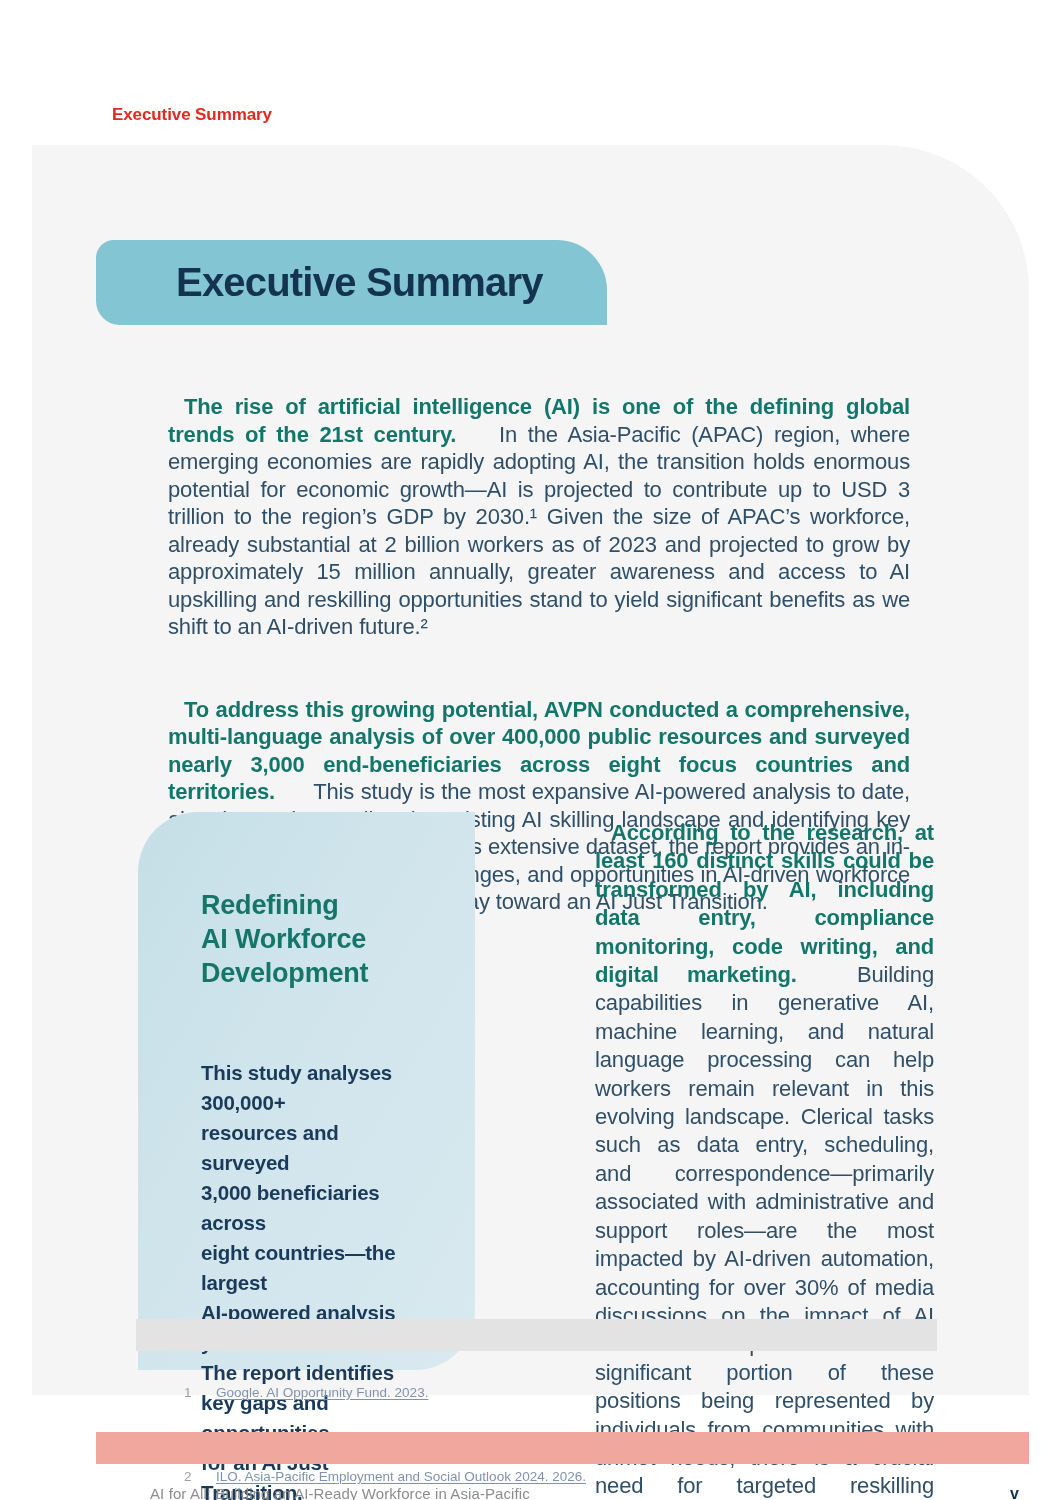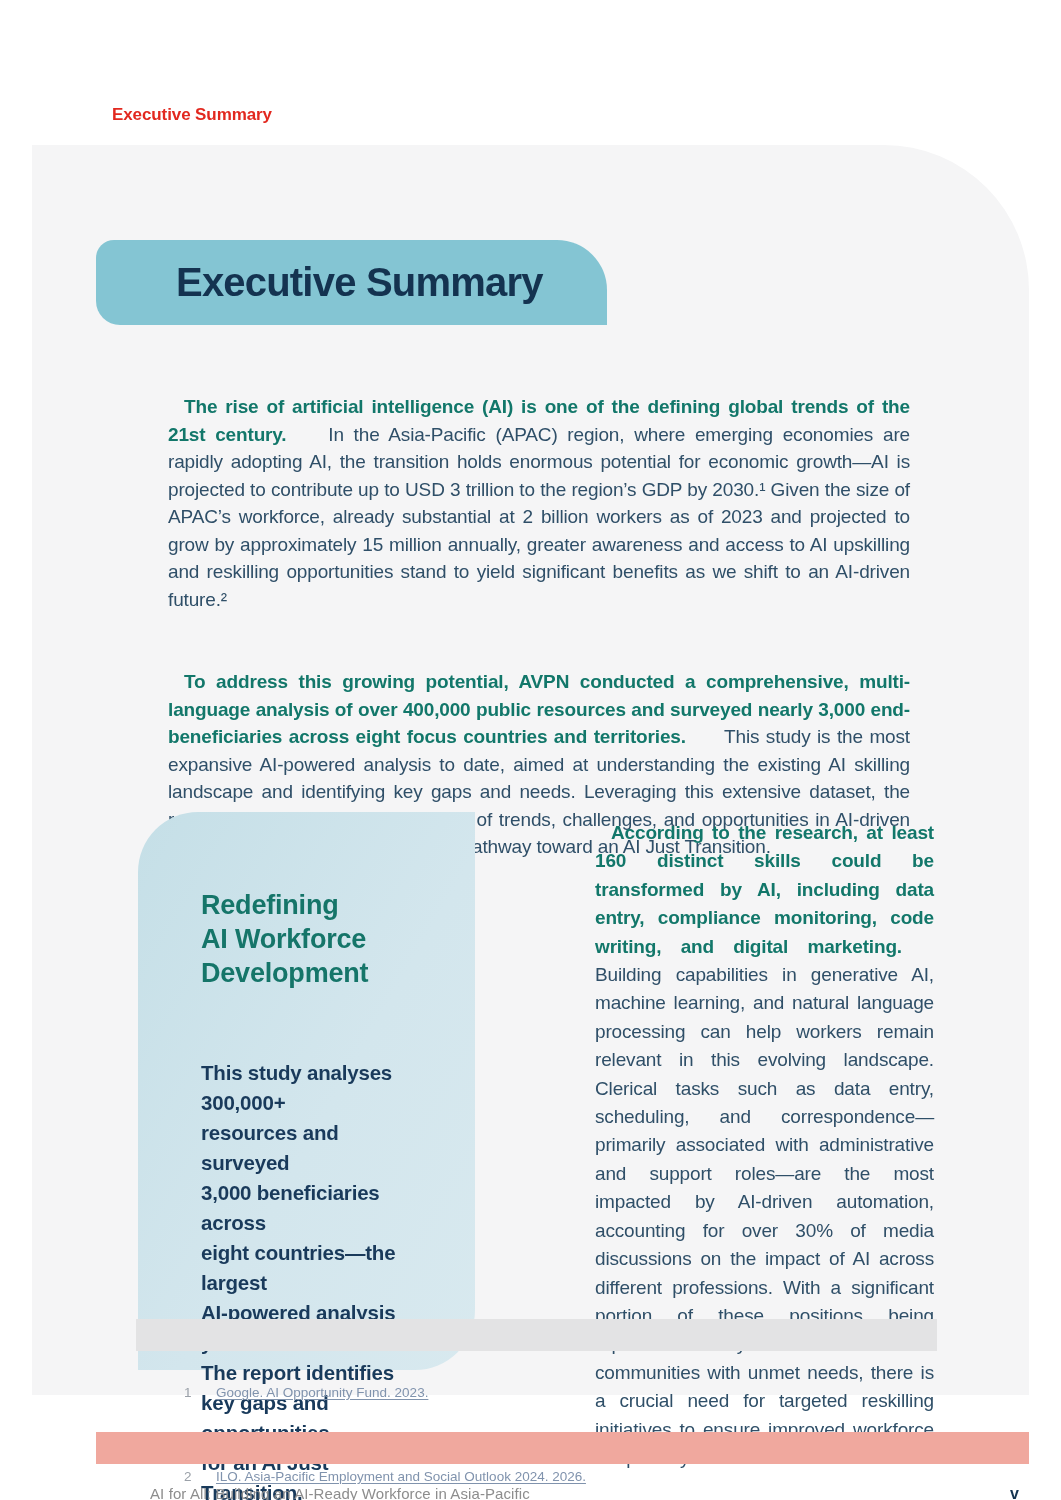--- a/index.html
+++ b/index.html
@@ -56,21 +56,21 @@
   }
 
   
   .lead-col {
     position: absolute;
     left: 104px;
     top: 216px;
     width: 806px;
   }
   .para {
-    font-size: 19px;
+    font-size: 22px;
     line-height: 27.5px;
     color: #2f4f68;
     text-align: justify;
     letter-spacing: -0.15px;
   }
   .para + .para { margin-top: 23px; }
   .lead-bold { font-weight: 700; color: #12776a; }
 
   
   .callout {

